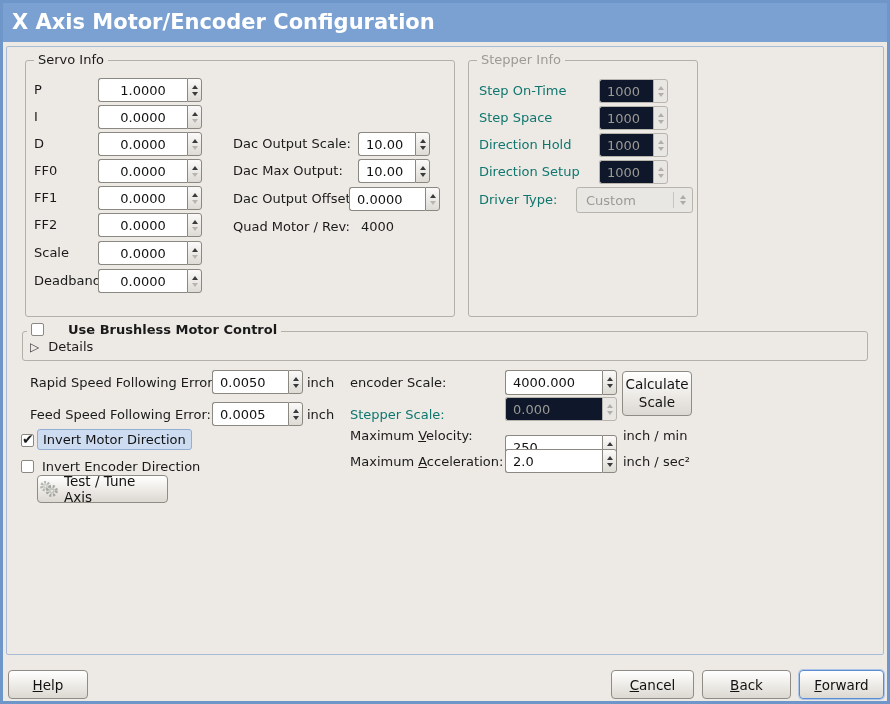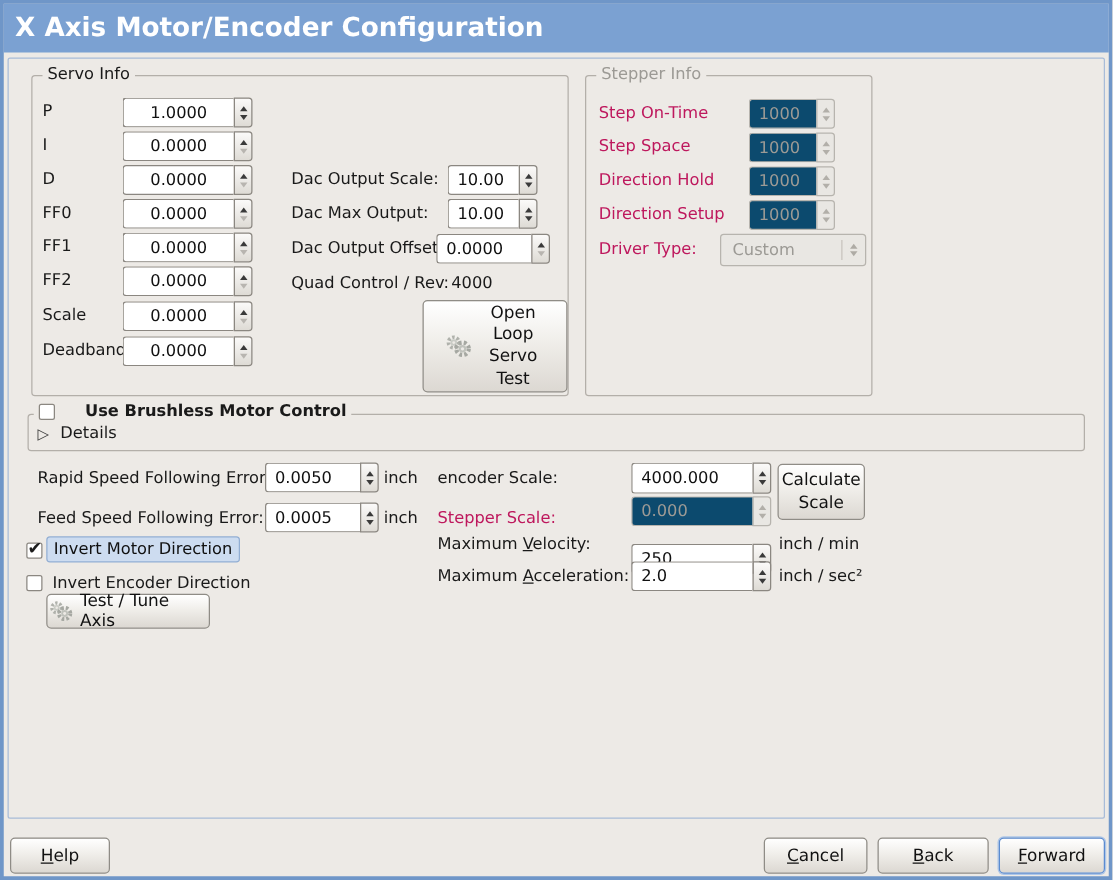--- a/index.html
+++ b/index.html
@@ -8,34 +8,34 @@
   .window-border { position:absolute; inset:0; border:3px solid #6f96c8; pointer-events:none; z-index:50; }
   .titlebar { position:absolute; left:3px; top:3px; width:884px; height:39px; background:#7ba1d2;
               color:#ffffff; font-weight:bold; font-size:21px; line-height:39px; padding-left:9px; }
   .content-panel { position:absolute; left:6px; top:46px; width:878px; height:609px;
                    border:1px solid #a8bcd8; border-radius:2px; }
   .frame { position:absolute; border:1px solid #b3afa9; border-radius:3px; }
   .legend { position:absolute; top:-9px; left:8px; background:#edeae6; padding:0 4px;
             font-size:13px; color:#1a1a1a; white-space:nowrap; }
   .legend.disabled-text { color:#9c9a95; }
   .lbl { position:absolute; font-size:13px; color:#1a1a1a; white-space:nowrap; }
-  .lbl.disabled-text { color:#be185d; }
+  .lbl.disabled-text { color:#0f766e; }
   .spinbox { position:absolute; display:flex; height:24px; }
   .entry { background:#ffffff; border:1px solid #8b8781; border-right:none; border-radius:3px 0 0 3px;
            font-size:13px; color:#111; display:flex; align-items:center; padding:0 7px; height:100%; }
   .entry.center { justify-content:center; padding:0 2px; }
   .spin { width:15px; height:100%; border:1px solid #8b8781; border-radius:0 3px 3px 0;
           background:linear-gradient(#fbfaf9,#dedbd5); display:flex; flex-direction:column;
           align-items:center; justify-content:center; gap:3px; }
   .tu { width:0; height:0; border-left:3px solid transparent; border-right:3px solid transparent;
         border-bottom:4px solid #3a3a3a; }
   .td { width:0; height:0; border-left:3px solid transparent; border-right:3px solid transparent;
         border-top:4px solid #3a3a3a; }
   .dim-down .td { border-top-color:#b8b5b0; }
-  .spinbox.disabled .entry { background:#0c4a6e; color:#9c9a95; border-color:#b7b4ae; }
+  .spinbox.disabled .entry { background:#0f172a; color:#9c9a95; border-color:#b7b4ae; }
   .spinbox.disabled .spin { background:#e9e7e3; border-color:#b7b4ae; }
   .spinbox.disabled .tu { border-bottom-color:#b2afa9; }
   .spinbox.disabled .td { border-top-color:#b2afa9; }
   .combo { position:absolute; display:flex; align-items:center; border:1px solid #b7b4ae;
            border-radius:3px; background:#e9e7e3; color:#9c9a95; font-size:13px; }
   .combo .combo-text { flex:1; padding-left:9px; }
   .combo .combo-sep { width:1px; height:70%; background:#c7c4be; }
   .combo .combo-arrows { width:18px; display:flex; flex-direction:column; align-items:center; gap:2px; }
   .combo .cu { width:0; height:0; border-left:3px solid transparent; border-right:3px solid transparent;
                border-bottom:4px solid #aeaba5; }
@@ -130,21 +130,21 @@
       <div class="entry center" style="width:89px;">0.0000</div>
       <div class="spin">
           <div class="tu"></div>
           <div class="td"></div>
         </div>
     </div>
 
     <span class="lbl" style="left:207px;top:75px;">Dac Output Scale:</span>
     <span class="lbl" style="left:207px;top:102px;">Dac Max Output:</span>
     <span class="lbl" style="left:207px;top:130px;">Dac Output Offset:</span>
-    <span class="lbl" style="left:207px;top:158px;">Quad Control / Rev:</span>
+    <span class="lbl" style="left:207px;top:158px;">Quad Motor / Rev:</span>
     <span class="lbl" style="left:335px;top:158px;">4000</span>
 
     <div class="spinbox" style="left:332px;top:71px;">
       <div class="entry" style="width:57px;">10.00</div>
       <div class="spin">
           <div class="tu"></div>
           <div class="td"></div>
         </div>
     </div>
     <div class="spinbox" style="left:332px;top:98px;">
@@ -155,31 +155,20 @@
         </div>
     </div>
     <div class="spinbox dim-down" style="left:323px;top:126px;">
       <div class="entry" style="width:76px;">0.0000</div>
       <div class="spin">
           <div class="tu"></div>
           <div class="td"></div>
         </div>
     </div>
 
-    <div class="btn" style="left:312px;top:179px;width:116px;height:74px;">
-      <svg class="gears" width="24" height="22" viewBox="0 0 24 22">
-        <circle cx="8" cy="8" r="4.2" fill="none" stroke="#b0b2ac" stroke-width="3" stroke-dasharray="2 1.6"></circle>
-        <circle cx="8" cy="8" r="2.6" fill="#c9cbc5"></circle>
-        <circle cx="8" cy="8" r="1.1" fill="#edeae6"></circle>
-        <circle cx="15" cy="13" r="5" fill="none" stroke="#a6a8a2" stroke-width="3.4" stroke-dasharray="2.2 1.8"></circle>
-        <circle cx="15" cy="13" r="3" fill="#c0c2bc"></circle>
-        <circle cx="15" cy="13" r="1.3" fill="#edeae6"></circle>
-      </svg>
-      <span class="btn-multiline">Open Loop Servo Test</span>
-    </div>
   </div>
 
   <div class="frame" style="left:468px;top:60px;width:230px;height:257px;">
     <span class="legend disabled-text">Stepper Info</span>
 
     <span class="lbl disabled-text" style="left:10px;top:22px;">Step On-Time</span>
     <span class="lbl disabled-text" style="left:10px;top:49px;">Step Space</span>
     <span class="lbl disabled-text" style="left:10px;top:76px;">Direction Hold</span>
     <span class="lbl disabled-text" style="left:10px;top:103px;">Direction Setup</span>
     <span class="lbl disabled-text" style="left:10px;top:131px;">Driver Type:</span>

